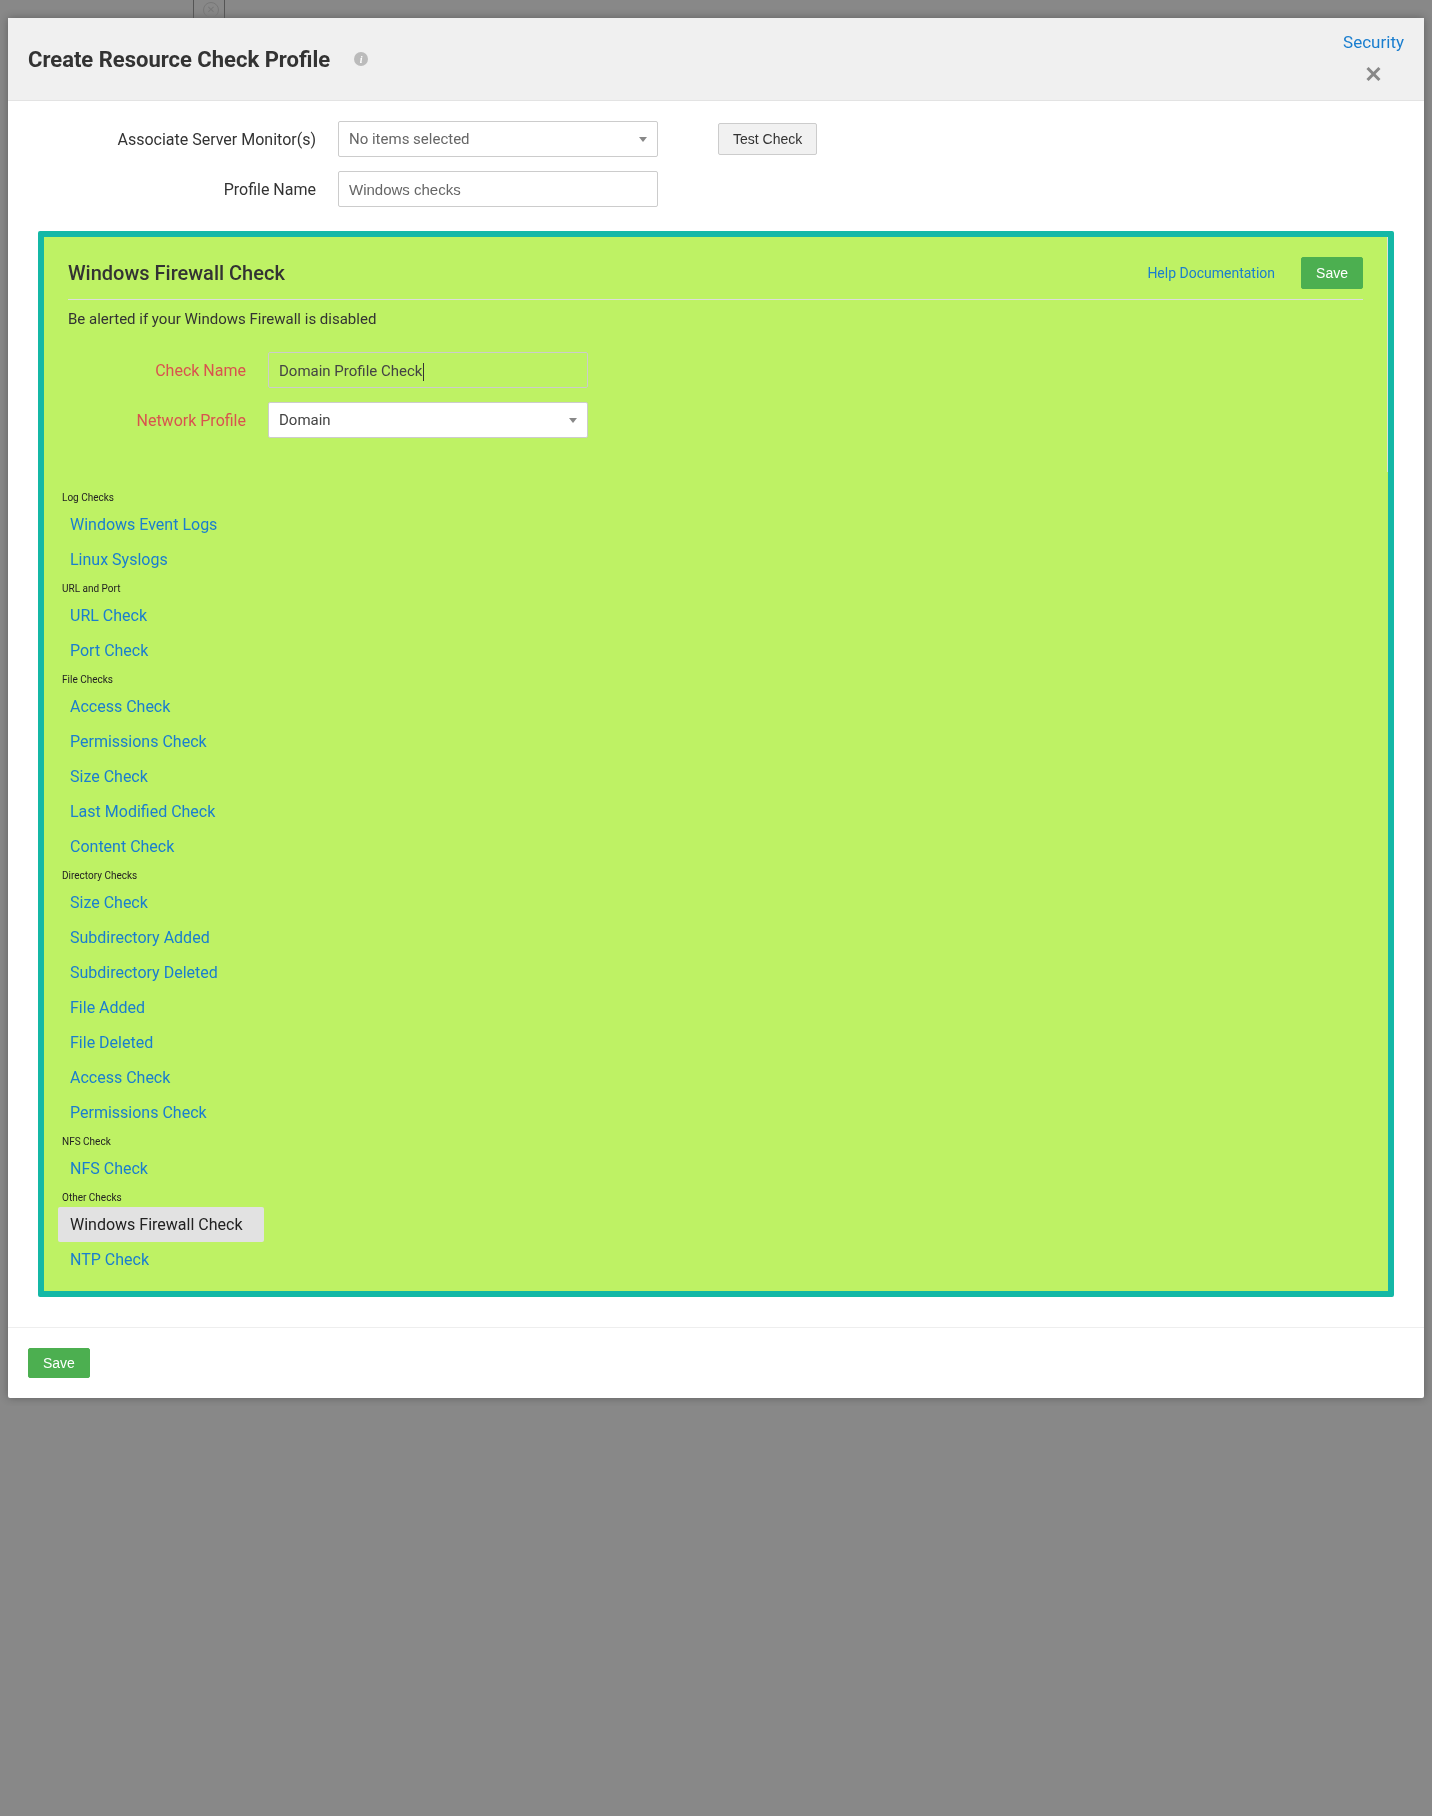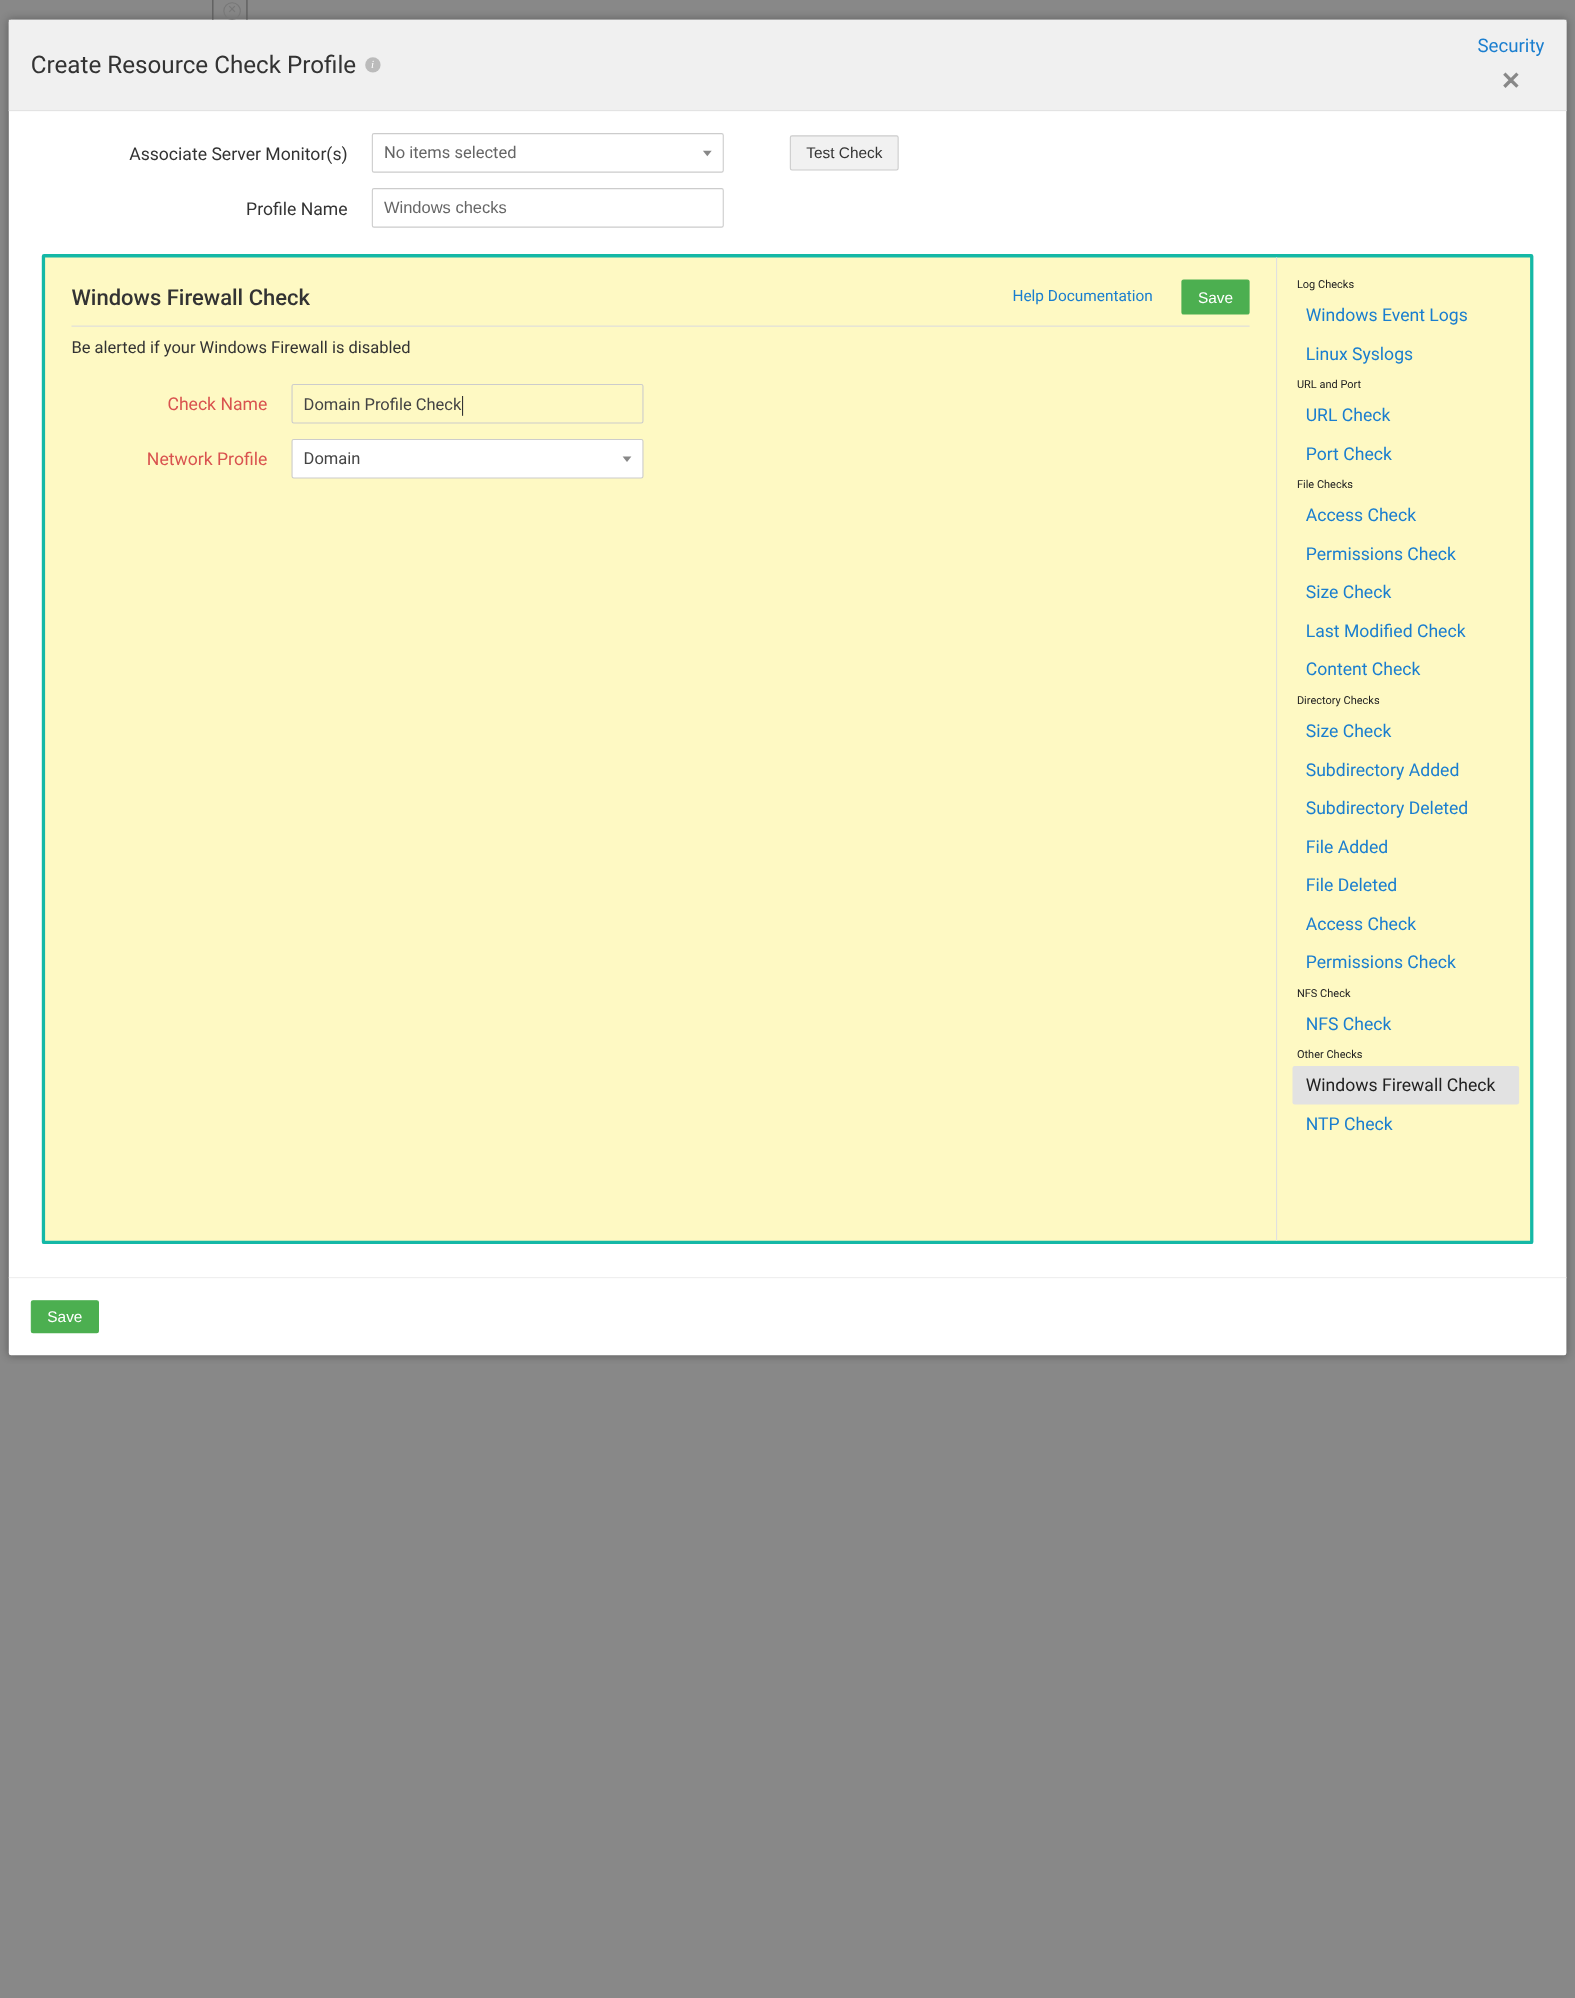--- a/index.html
+++ b/index.html
@@ -5,42 +5,42 @@
 * { box-sizing: border-box; margin: 0; padding: 0; }
 body { font-family: -apple-system, BlinkMacSystemFont, "Segoe UI", Roboto, "Helvetica Neue", Arial, sans-serif; background: #888; font-size: 14px; color: #333; }
 
 .modal-wrap { background: #fff; margin: 18px 8px 8px 8px; border-radius: 2px; box-shadow: 0 0 8px rgba(0,0,0,0.3); min-height: 1200px; position: relative; }
 
 .top-strip { position: absolute; top: -18px; left: 0; right: 0; height: 18px; }
 .top-strip .vline { position: absolute; top: 0; height: 18px; width: 1px; background: #555; }
 .top-strip .close-top { position: absolute; top: 2px; left: 195px; width: 16px; height: 16px; border: 1.5px solid #777; border-radius: 50%; display: flex; align-items: center; justify-content: center; color: #777; font-size: 10px; line-height: 1; }
 
 .dialog-header { background: #f0f0f0; border-bottom: 1px solid #e3e3e3; padding: 14px 20px; display: flex; justify-content: space-between; align-items: center; }
-.dialog-header h1 { font-size: 22px; font-weight: 400; color: #333; display: flex; align-items: center; gap: 8px; }
+.dialog-header h1 { font-size: 22px; font-weight: 700; color: #333; display: flex; align-items: center; gap: 24px; }
 .info-icon { width: 14px; height: 14px; border-radius: 50%; background: #bbb; color: #fff; font-size: 10px; display: inline-flex; align-items: center; justify-content: center; font-style: italic; font-family: serif; }
 .header-right { display: flex; align-items: center; gap: 12px; flex-direction: column; }
 .sec-link { color: #1a7ecf; font-size: 17px; text-decoration: none; }
 .close-x { font-size: 22px; color: #888; cursor: pointer; font-weight: bold; line-height: 1; }
 
 .form-top { padding: 20px 30px 10px 30px; }
 .form-row { display: flex; align-items: center; margin-bottom: 14px; }
 .form-row .lbl { width: 300px; text-align: right; padding-right: 22px; font-size: 16px; color: #333; }
 .form-row .ctrl { flex: 0 0 320px; }
 .form-row .extra { margin-left: 60px; }
 .text-input { width: 100%; height: 36px; border: 1px solid #ccc; border-radius: 2px; padding: 0 10px; font-size: 15px; color: #666; }
 .text-input.cursor { color: #444; }
 .select-box { width: 100%; height: 36px; border: 1px solid #ccc; border-radius: 2px; padding: 0 10px; font-size: 15px; color: #666; display: flex; align-items: center; justify-content: space-between; cursor: pointer; background: #fff; }
 .caret { width: 0; height: 0; border-left: 4px solid transparent; border-right: 4px solid transparent; border-top: 5px solid #888; }
 
 .btn { display: inline-block; padding: 7px 14px; border: 1px solid #ccc; border-radius: 2px; background: #f1f1f1; font-size: 14px; cursor: pointer; color: #333; }
 .btn.green { background: #4caf50; border-color: #4caf50; color: #fff; }
 .btn.link { border: none; background: none; color: #1a7ecf; padding: 7px 6px; }
 .btn.plain-link { border: none; background: none; color: #333; padding: 7px 6px; }
 
-.content-area { margin: 0 30px 30px 30px; border: 3px solid #14b8a6; border-radius: 2px; background: #fef9c3; display: flex; min-height: 900px; }
+.content-area { margin: 0 30px 30px 30px; border: 6px solid #14b8a6; border-radius: 2px; background: #bef264; display: flex; min-height: 900px; flex-direction: column; }
 .left-pane { flex: 1; padding: 20px 24px; border-right: 1px solid #e0e0e0; }
 .right-pane { width: 230px; padding: 14px 10px 14px 14px; }
 
 .check-header { display: flex; justify-content: space-between; align-items: center; padding-bottom: 10px; }
 .check-header h2 { font-size: 20px; font-weight: 500; color: #333; }
 .check-header .actions { display: flex; gap: 20px; align-items: center; }
 .hr { border-top: 1px solid #ddd; margin-bottom: 10px; }
 .desc { font-size: 15px; color: #333; margin-bottom: 24px; }
 
 .check-form .form-row .lbl { width: 200px; font-size: 16px; }

